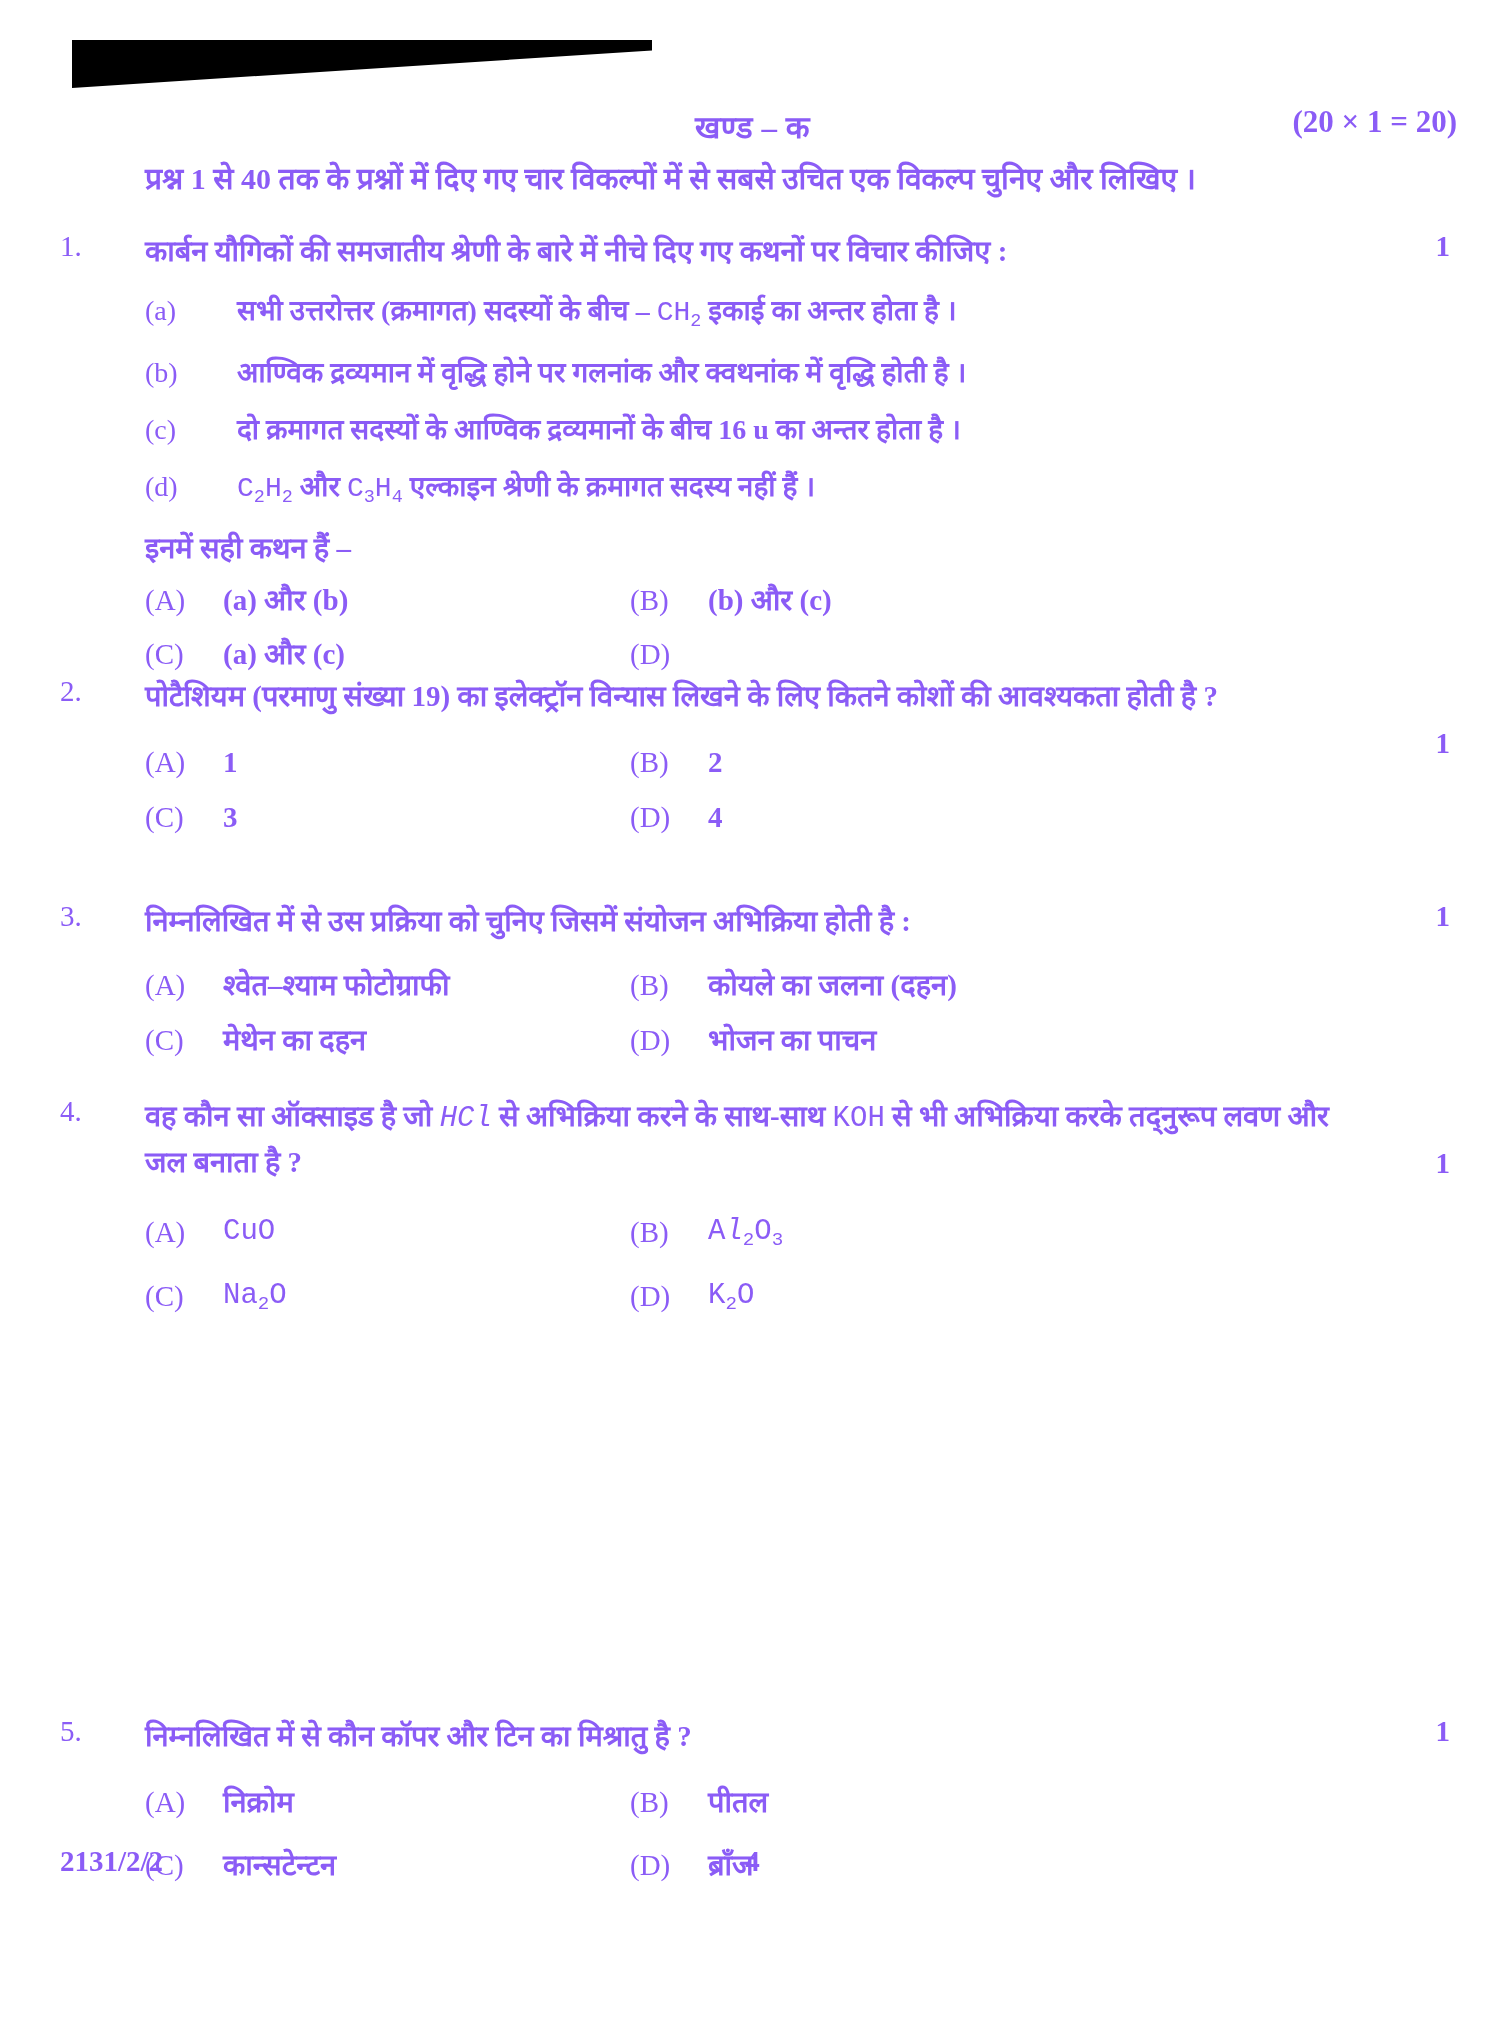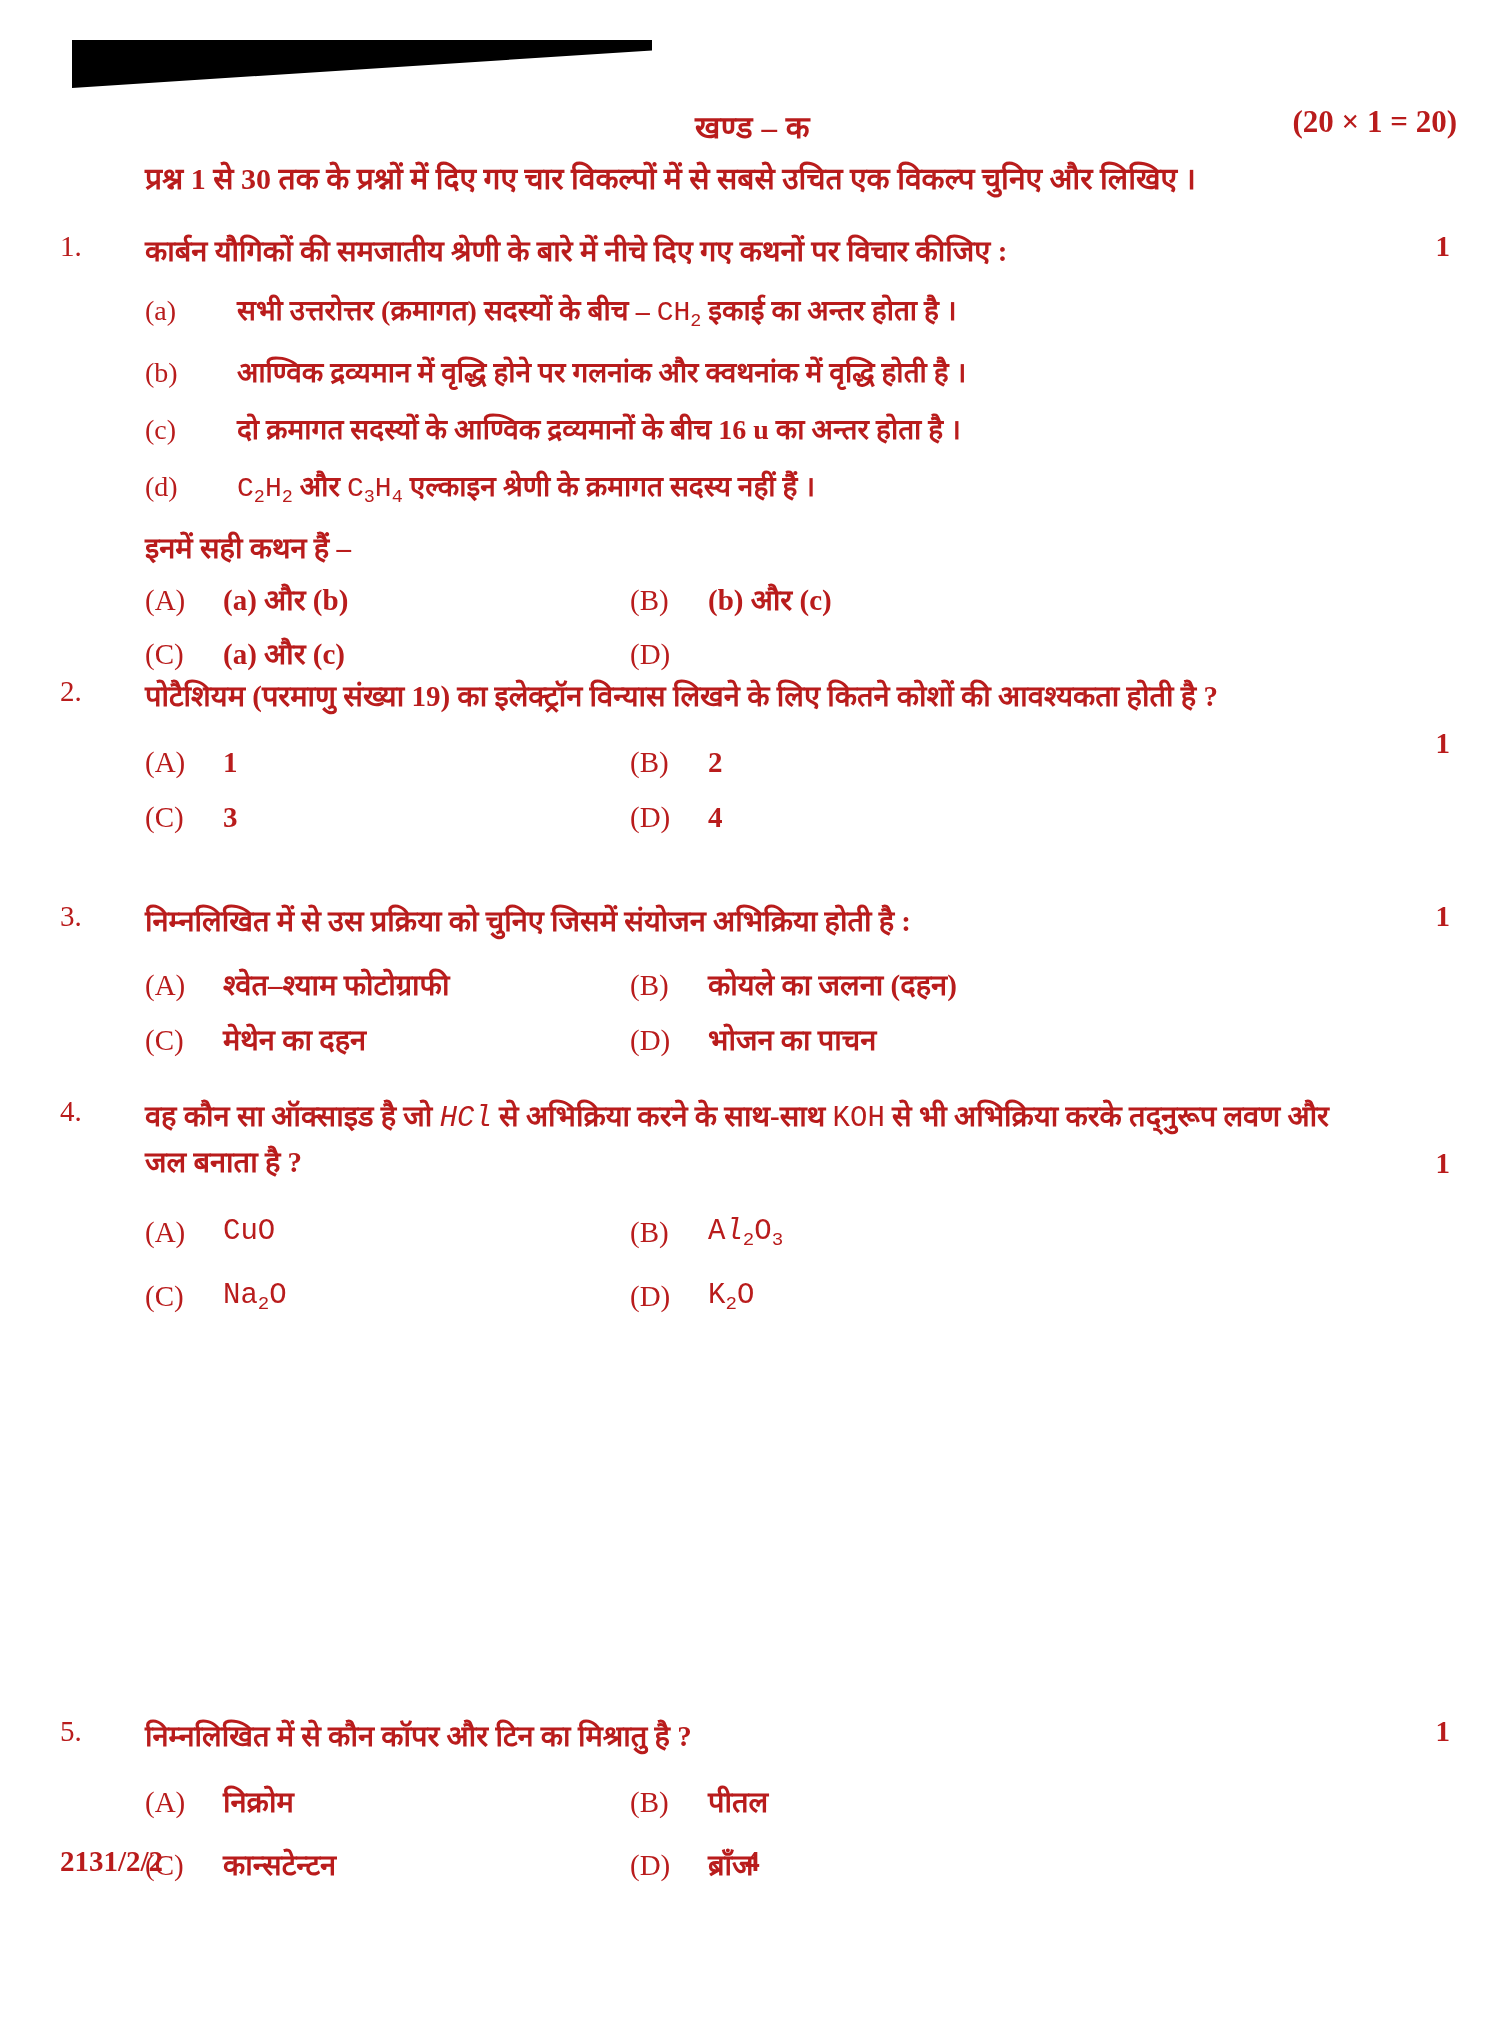--- a/index.html
+++ b/index.html
@@ -6,21 +6,21 @@
     margin: 0;
     padding: 0;
     background: #ffffff;
   }
   .page {
     position: relative;
     width: 1505px;
     height: 1912px;
     background: #ffffff;
     font-family: "Liberation Serif", "DejaVu Serif", serif;
-    color: #b91c1c;
+    color: #8b5cf6;
     overflow: hidden;
   }
 
   
   .scan-wedge {
     position: absolute;
     left: 72px;
     top: 40px;
     width: 580px;
     height: 48px;
@@ -172,21 +172,21 @@
 </head>
 <body>
 
 <div class="page">
 
   <div class="scan-wedge"></div>
 
   <div class="section-head">खण्ड – क</div>
   <div class="marks-head">(20 × 1 = 20)</div>
 
-  <div class="instruction">प्रश्न 1 से 30 तक के प्रश्नों में दिए गए चार विकल्पों में से सबसे उचित एक विकल्प चुनिए और लिखिए ।</div>
+  <div class="instruction">प्रश्न 1 से 40 तक के प्रश्नों में दिए गए चार विकल्पों में से सबसे उचित एक विकल्प चुनिए और लिखिए ।</div>
 
   <div class="q" style="top: 230px;">
     <div class="q-num">1.</div>
     <div class="q-text">कार्बन यौगिकों की समजातीय श्रेणी के बारे में नीचे दिए गए कथनों पर विचार कीजिए :</div>
     <div class="q-marks" style="top: 0;">1</div>
 
     <div class="stmt">
       <span class="stmt-lbl">(a)</span>
       <span class="stmt-body"><span>सभी उत्तरोत्तर (क्रमागत) सदस्यों के बीच – </span><span class="chem">CH<sub>2</sub></span><span> इकाई का अन्तर होता है ।</span></span>
     </div>

